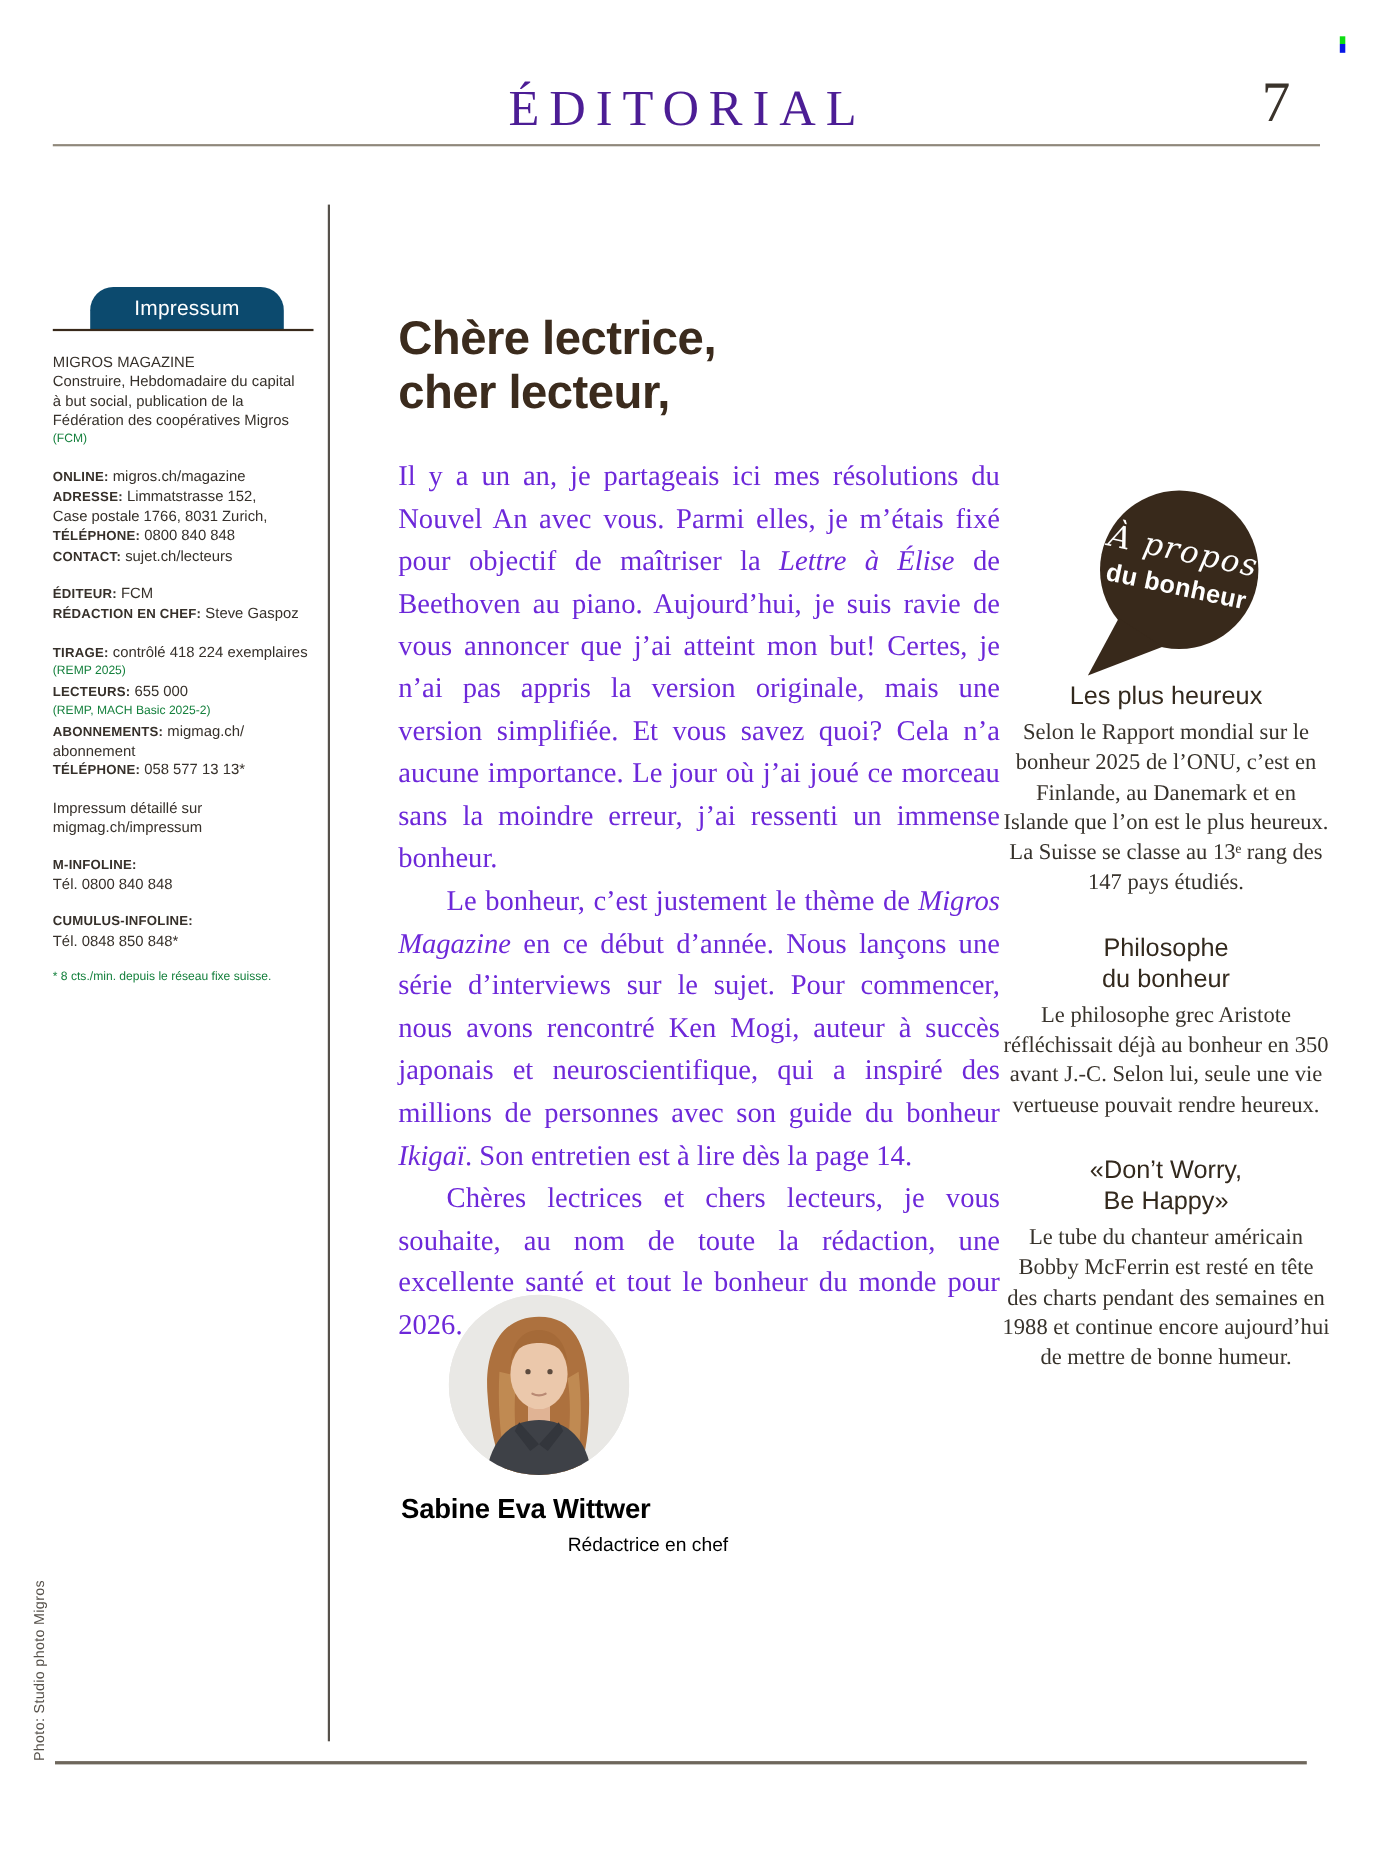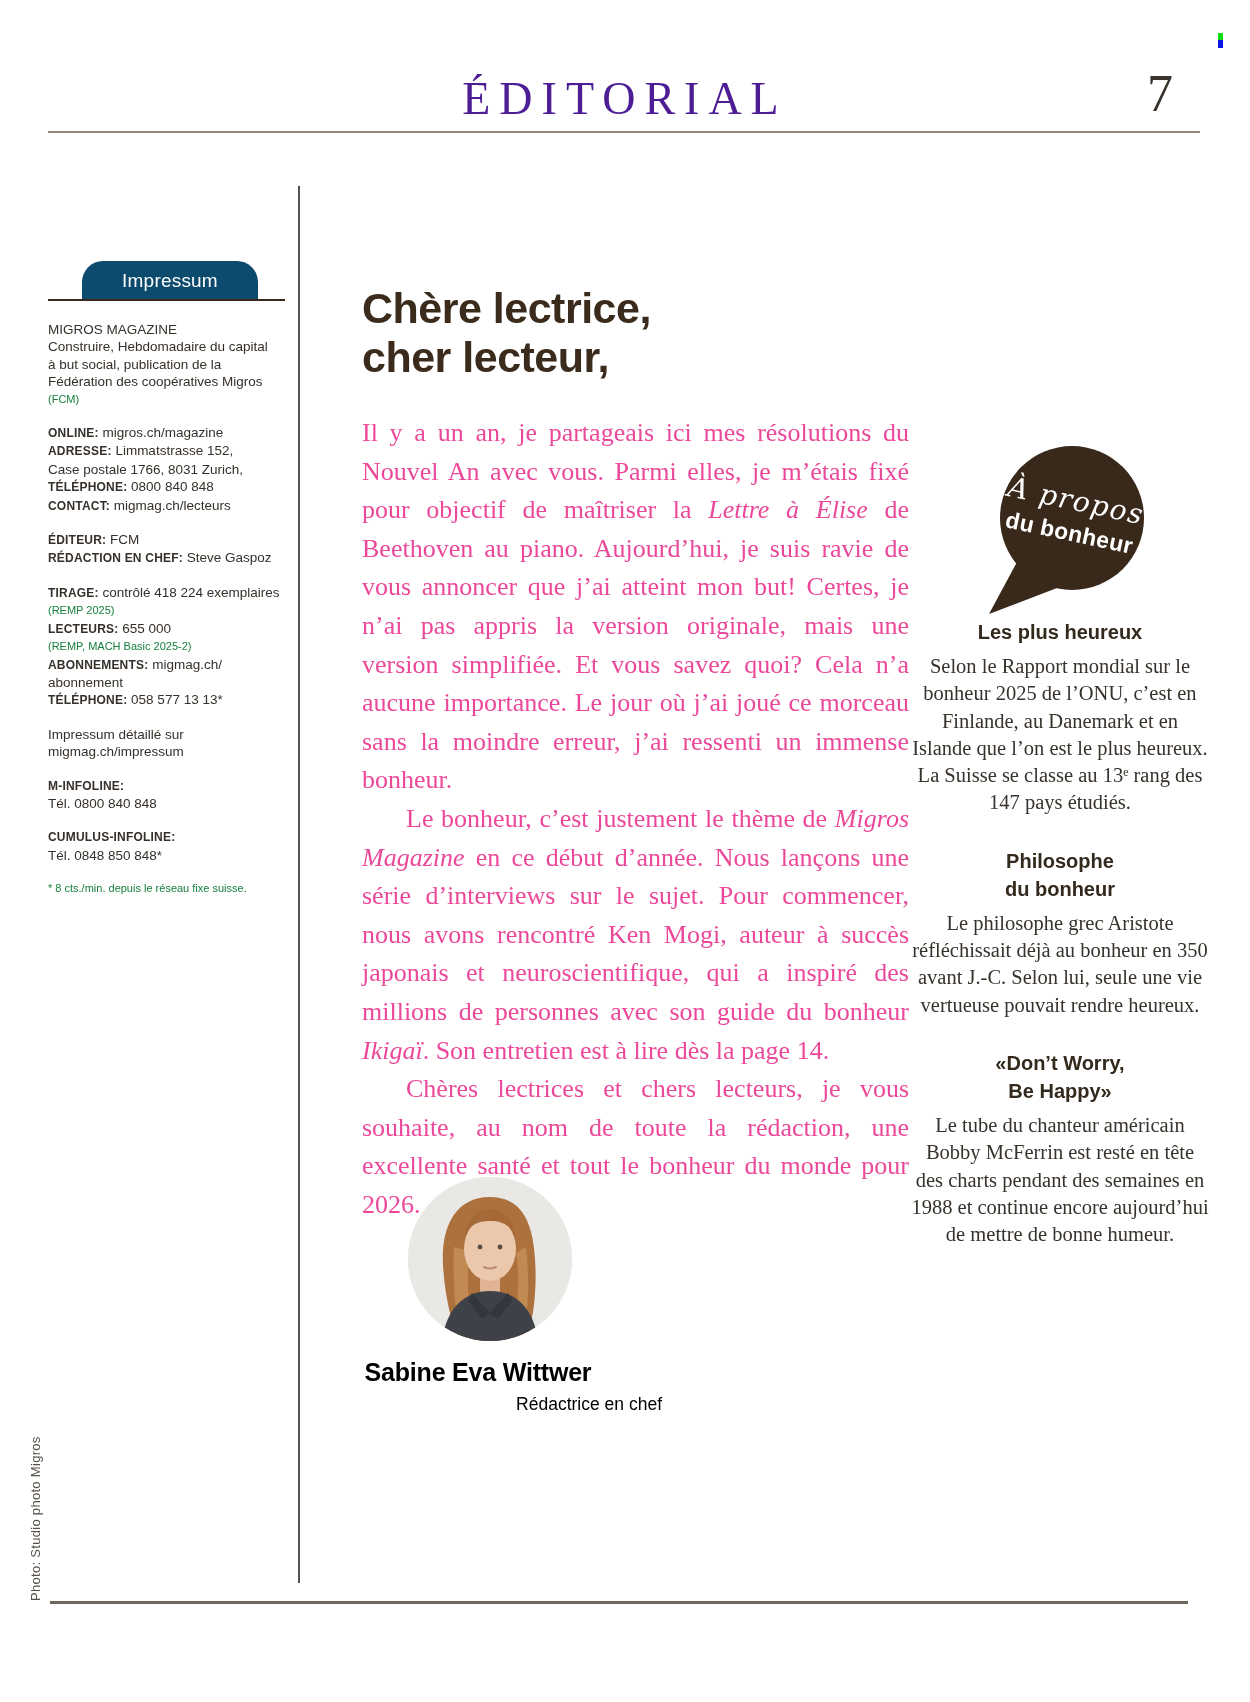--- a/index.html
+++ b/index.html
@@ -26,42 +26,42 @@
   .imp-gap{height:16px;}
 
   .divider{position:absolute;left:298px;top:186px;width:2px;height:1397px;background:#56514b;}
 
   
   .headline{position:absolute;left:362px;top:284px;margin:0;
     font-size:43px;font-weight:bold;color:#3b2b1d;line-height:49px;letter-spacing:-0.5px;
     white-space:pre-line;}
   .body-text{position:absolute;left:362px;top:414px;width:547px;
     font-family:"Liberation Serif","DejaVu Serif",serif;font-size:26px;line-height:38.6px;
-    color:#ec4899;text-align:justify;}
+    color:#6d28d9;text-align:justify;}
   .body-text p{margin:0;}
   .body-text p.indent{text-indent:44px;}
   .body-text em{font-style:italic;}
 
   .portrait{position:absolute;left:408px;top:1177px;width:164px;height:164px;border-radius:50%;
     overflow:hidden;background:#e9e8e5;}
   .author{position:absolute;left:294px;top:1358px;width:368px;text-align:center;color:#000000;}
   .author-name{font-size:25px;font-weight:bold;letter-spacing:-0.2px;}
   .author-role{font-size:17.5px;margin-top:7px;text-align:right;}
 
   
   .bubble{position:absolute;left:985px;top:444px;width:166px;height:174px;}
   .bubble-text{position:absolute;left:1002px;top:484px;width:142px;transform:rotate(12deg);
     color:#ffffff;text-align:center;}
   .bubble-script{font-family:"DejaVu Serif","Liberation Serif",serif;font-style:italic;
     font-size:28px;letter-spacing:1.5px;}
   .bubble-bold{font-size:23px;font-weight:bold;margin-top:3px;letter-spacing:0.3px;}
 
   .sidebar{position:absolute;left:910px;top:618px;width:300px;text-align:center;color:#37322b;}
   .sidebar section{margin:0;}
-  .sb-title{font-size:20px;font-weight:bold;color:#33291d;line-height:28px;margin:30px 0 7px;
+  .sb-title{font-size:23px;font-weight:normal;color:#33291d;line-height:28px;margin:30px 0 7px;
     white-space:pre-line;font-family:"Liberation Sans","DejaVu Sans",sans-serif;text-align:center;}
   .sidebar section:first-child .sb-title{margin-top:0;}
   .sb-text{font-family:"Liberation Serif","DejaVu Serif",serif;font-size:20.5px;line-height:27.3px;margin:0;}
 
   .bottom-rule{position:absolute;left:50px;top:1601px;width:1138px;height:3px;background:#6e675c;}
   .photo-credit{position:absolute;left:28px;top:1601px;transform:rotate(-90deg);transform-origin:0 0;
     font-size:13px;color:#56514a;letter-spacing:0.3px;white-space:nowrap;}
 
   .reg-green{position:absolute;left:1218px;top:33px;width:5px;height:7px;background:#0ddd12;}
   .reg-blue{position:absolute;left:1218px;top:40px;width:5px;height:8px;background:#0616e6;}
@@ -85,21 +85,21 @@
       <div class="imp-line"><span>MIGROS MAGAZINE</span></div>
       <div class="imp-line"><span>Construire, Hebdomadaire du capital</span></div>
       <div class="imp-line"><span>à but social, publication de la</span></div>
       <div class="imp-line"><span>Fédération des coopératives Migros</span></div>
       <div class="imp-line small"><span>(FCM)</span></div>
       <div class="imp-gap"></div>
       <div class="imp-line"><b>ONLINE:</b><span> migros.ch/magazine</span></div>
       <div class="imp-line"><b>ADRESSE:</b><span> Limmatstrasse 152,</span></div>
       <div class="imp-line"><span>Case postale 1766, 8031 Zurich,</span></div>
       <div class="imp-line"><b>TÉLÉPHONE:</b><span> 0800 840 848</span></div>
-      <div class="imp-line"><b>CONTACT:</b><span> migmag.ch/lecteurs</span></div>
+      <div class="imp-line"><b>CONTACT:</b><span> sujet.ch/lecteurs</span></div>
       <div class="imp-gap"></div>
       <div class="imp-line"><b>ÉDITEUR:</b><span> FCM</span></div>
       <div class="imp-line"><b>RÉDACTION EN CHEF:</b><span> Steve Gaspoz</span></div>
       <div class="imp-gap"></div>
       <div class="imp-line"><b>TIRAGE:</b><span> contrôlé 418 224 exemplaires</span></div>
       <div class="imp-line small"><span>(REMP 2025)</span></div>
       <div class="imp-line"><b>LECTEURS:</b><span> 655 000</span></div>
       <div class="imp-line small"><span>(REMP, MACH Basic 2025-2)</span></div>
       <div class="imp-line"><b>ABONNEMENTS:</b><span> migmag.ch/</span></div>
       <div class="imp-line"><span>abonnement</span></div>

